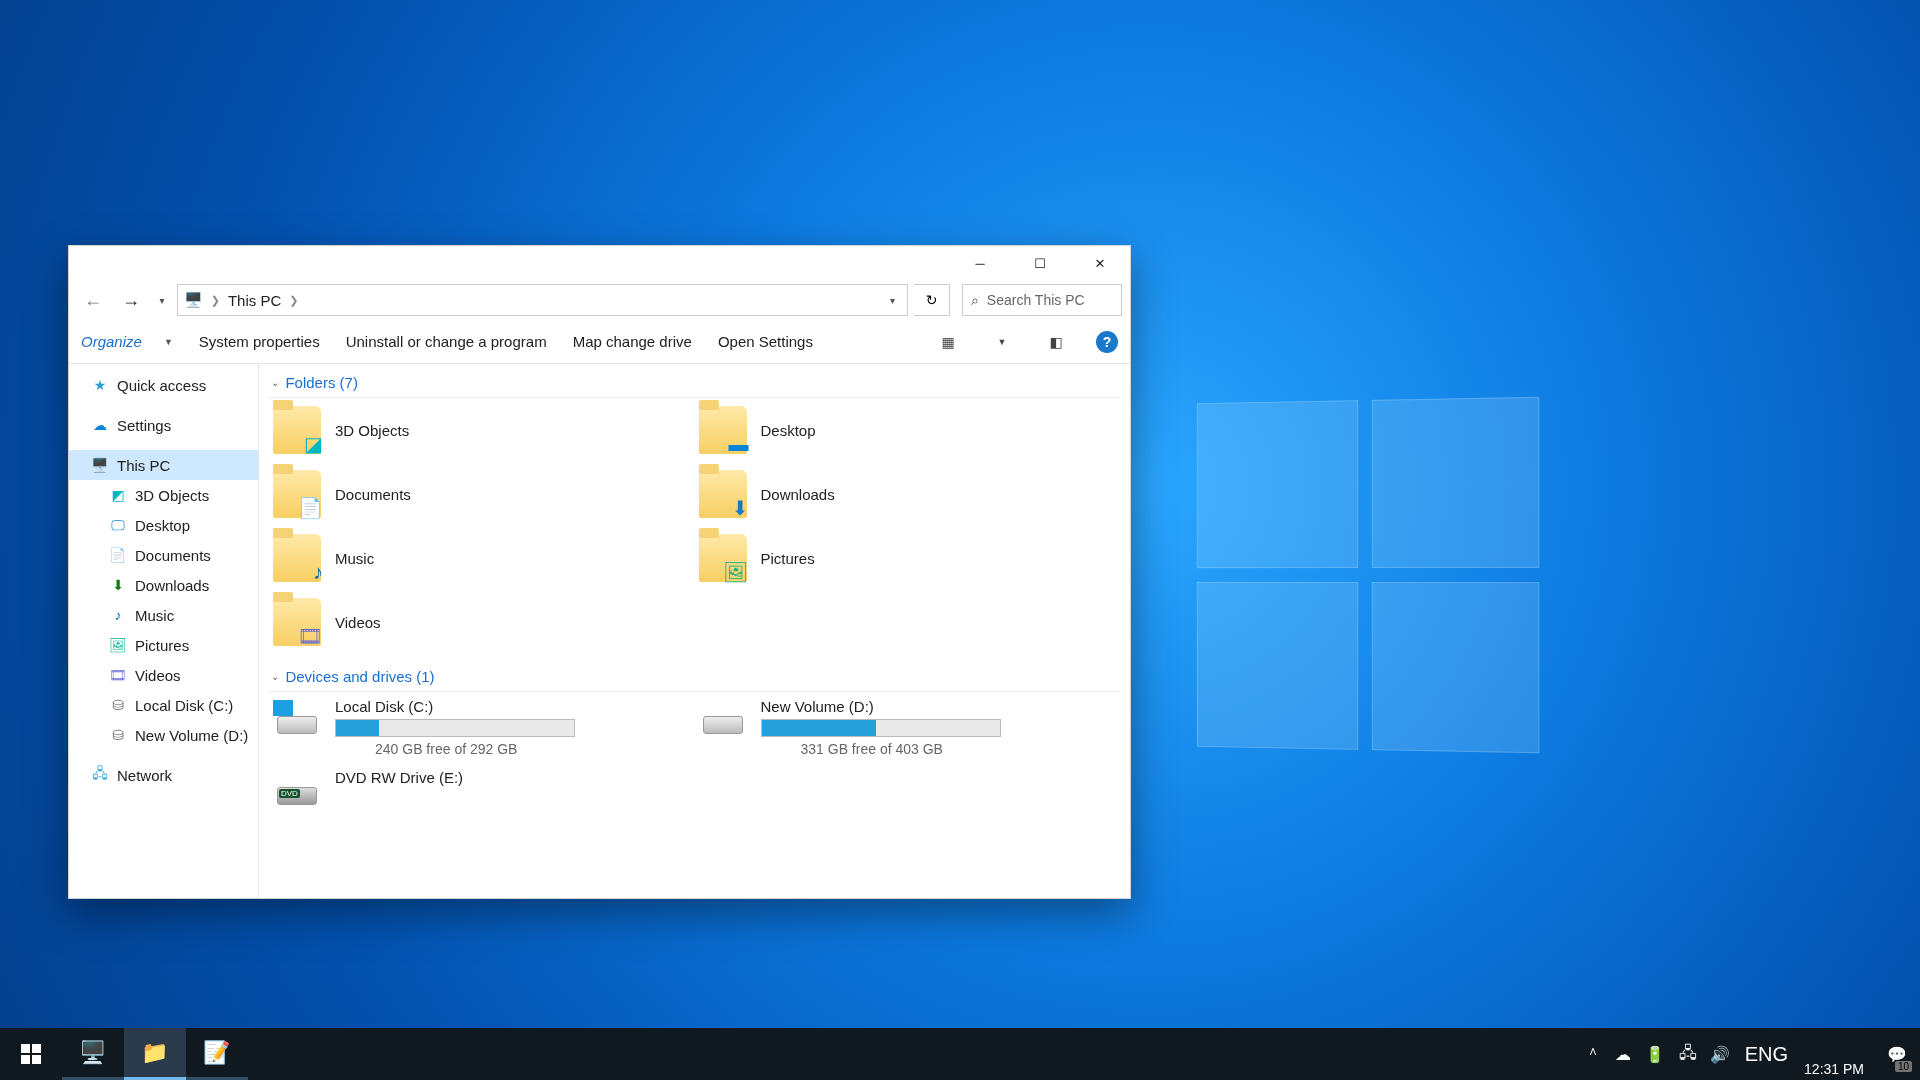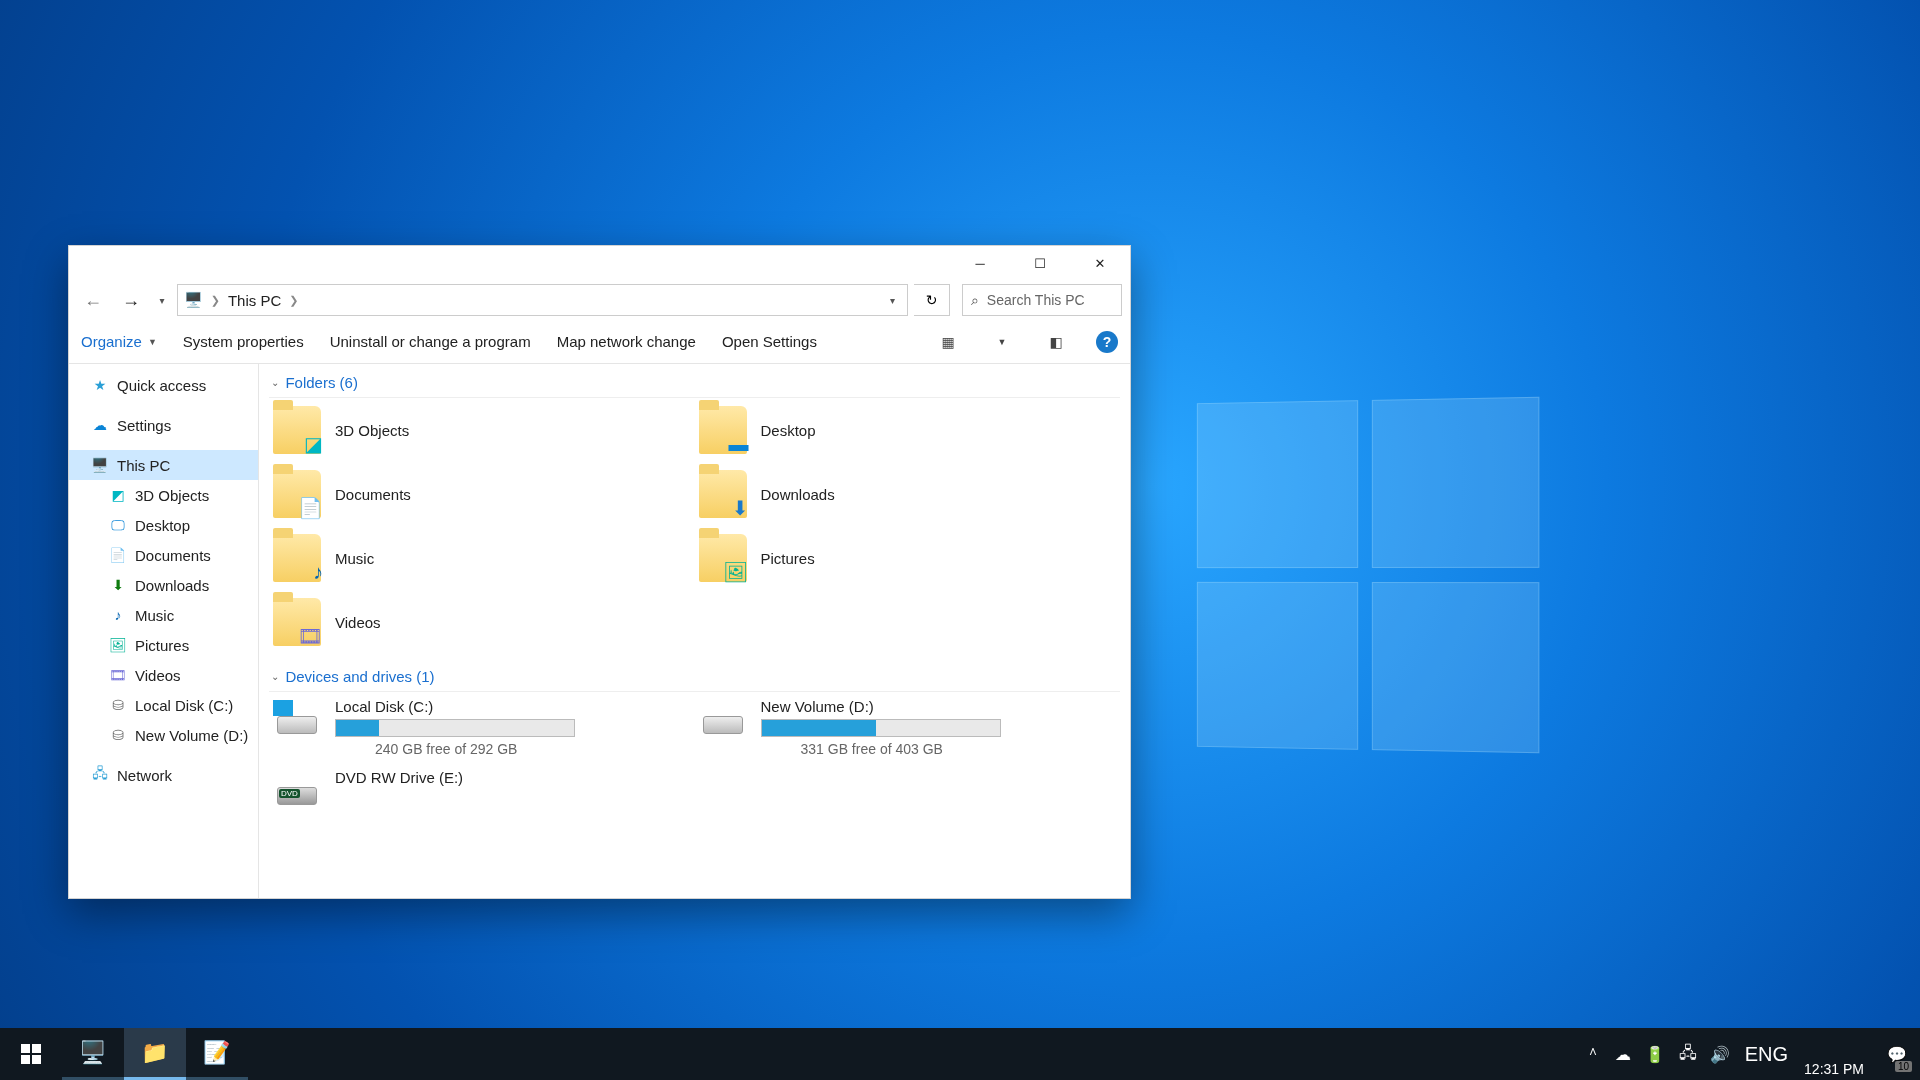--- a/index.html
+++ b/index.html
@@ -32,21 +32,21 @@
   .nav-arrow.active { color:#1a1a1a; }
   .nav-dd { width:18px; color:#555; font-size:10px; text-align:center;}
   .addr { flex:1; height:32px; border:1px solid #ccc; display:flex; align-items:center; padding:0 6px; gap:6px; font-size:15px; color:#222;}
   .addr .crumb-sep { color:#888; font-size:11px; padding:0 2px;}
   .addr-dd { margin-left:auto; color:#555; font-size:10px; padding:0 6px;}
   .refresh { width:36px; height:32px; border:1px solid #ccc; border-left:none; display:flex;align-items:center;justify-content:center; font-size:14px;}
   .search { width:160px; height:32px; border:1px solid #ccc; margin-left:6px; display:flex; align-items:center; padding:0 8px; gap:8px; color:#666; font-size:14px;}
   .search .sicon { font-size:14px; color:#555;}
 
   .cmdbar { height: 44px; border-bottom: 1px solid #e5e5e5; display:flex; align-items:center; padding:0 12px; gap:26px; font-size:15px; color:#222;}
-  .cmdbar .org { color:#1a6fcf; display:flex; align-items:center; gap:6px;}
+  .cmdbar .org { color:#1a6fcf; display:flex; align-items:center; gap:22px;font-style:italic;}
   .cmdbar .org .dd { font-size:9px; color:#555;}
   .cmdbar .spacer { flex:1;}
   .cmdbar .viewbtn { width:28px; height:28px; display:flex;align-items:center;justify-content:center; color:#444; font-size:14px;}
   .cmdbar .help { width:22px;height:22px;border-radius:50%; background:#1979ca; color:#fff; font-size:14px; display:flex;align-items:center;justify-content:center; font-weight:bold;}
 
   .body { flex:1; display:flex; overflow:hidden;}
   .sidebar { width:190px; border-right:1px solid #e5e5e5; padding:6px 0; font-size:15px; color:#222;}
   .side-item { height:30px; display:flex; align-items:center; padding-left:22px; gap:8px; white-space:nowrap; cursor:default;}
   .side-item.child { padding-left:40px;}
   .side-item.selected { background:#cde8ff;}
@@ -131,21 +131,21 @@
     </div>
   </div>
 
   <div class="cmdbar">
     <div class="org">
       <span>Organize</span>
       <span class="dd">▼</span>
     </div>
     <div>System properties</div>
     <div>Uninstall or change a program</div>
-    <div>Map network change</div>
+    <div>Map change drive</div>
     <div>Open Settings</div>
     <div class="spacer"></div>
     <div class="viewbtn">▦</div>
     <div class="viewbtn" style="font-size:9px;">▼</div>
     <div class="viewbtn">◧</div>
     <div class="help">?</div>
   </div>
 
   <div class="body">
     <div class="sidebar">
@@ -202,21 +202,21 @@
       <div class="side-spacer"></div>
       <div class="side-item">
           <span class="ic ic-net">🖧</span>
           <span>Network</span>
         </div>
     </div>
 
     <div class="content">
       <div class="group-hdr">
         <span class="chev">⌄</span>
-        <span>Folders (6)</span>
+        <span>Folders (7)</span>
       </div>
       <div class="grid">
         <div class="folder-item">
           <div class="ficon">
               <div class="ficon-base"></div>
               <span class="overlay" style="color:#00b7c3">◪</span>
             </div>
           <span class="flabel">3D Objects</span>
         </div>
         <div class="folder-item">

